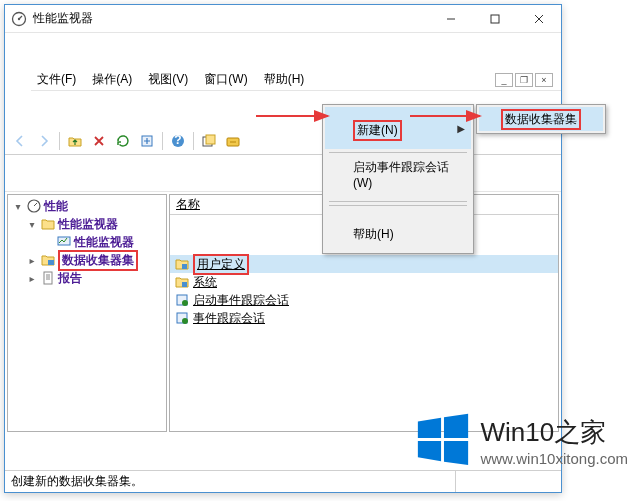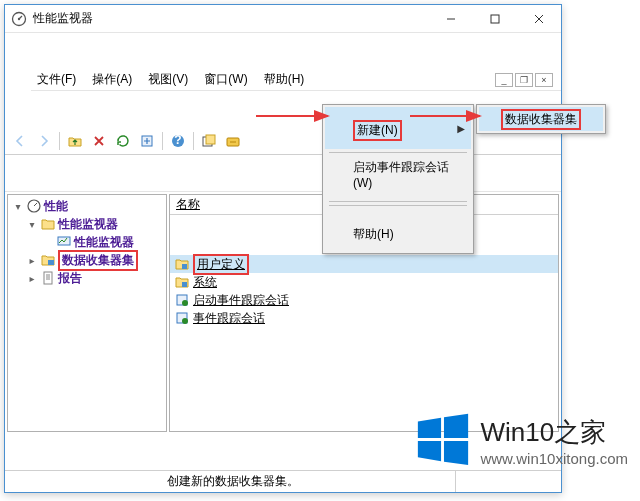--- a/index.html
+++ b/index.html
@@ -36,21 +36,21 @@
   .tree-label { color: #4c1d95; font-weight: bold; }
   .hl-red { border: 2px solid #e63a3a; padding: 0 2px; }
   
   .listpane { flex: 1; border: 1px solid #b0b0b0; margin: 2px 2px 2px 2px; display: flex; flex-direction: column; overflow: hidden; text-decoration: underline; }
   .list-header { height: 20px; border-bottom: 1px solid #d0d0d0; display: flex; align-items: center; padding-left: 6px; background: #fff; }
   .list-body { flex: 1; background: #fff; position: relative; margin-top: 40px; }
   .list-row { display: flex; align-items: center; height: 18px; padding-left: 4px; gap: 3px; }
   .list-row.selected { background: #cde6f7; }
   .list-icon { width: 16px; height: 16px; flex-shrink:0; }
   
-  .statusbar { height: 22px; border-top: 1px solid #cfcfcf; display: flex; align-items: center; padding: 0 6px; color: #000; text-align: center; }
+  .statusbar { height: 22px; border-top: 1px solid #cfcfcf; display: flex; align-items: center; padding: 0 6px; color: #000; }
   .statusbar .st-left { flex:1; }
   .statusbar .st-right { width:100px; border-left:1px solid #cfcfcf; height:100%; }
   
   .ctxmenu { position: absolute; left: 322px; top: 104px; width: 152px; background: #f0f0f0; border: 1px solid #a0a0a0; box-shadow: 2px 2px 4px rgba(0,0,0,.25); padding: 2px; }
   .ctx-item { height: 42px; display: flex; align-items: flex-end; padding: 0 22px 8px 28px; color: #000; position: relative; }
   .ctx-item.hot { background: #cde6f7; }
   .ctx-item .arrow { position:absolute; right:6px; top:50%; transform:translateY(-50%); font-size:10px; color:#333; }
   .ctx-sep { height: 1px; background: #c0c0c0; margin: 3px 4px; }
   
   .submenu { position: absolute; left: 476px; top: 104px; width: 130px; background: #f0f0f0; border: 1px solid #a0a0a0; box-shadow: 2px 2px 4px rgba(0,0,0,.25); padding: 2px; }

